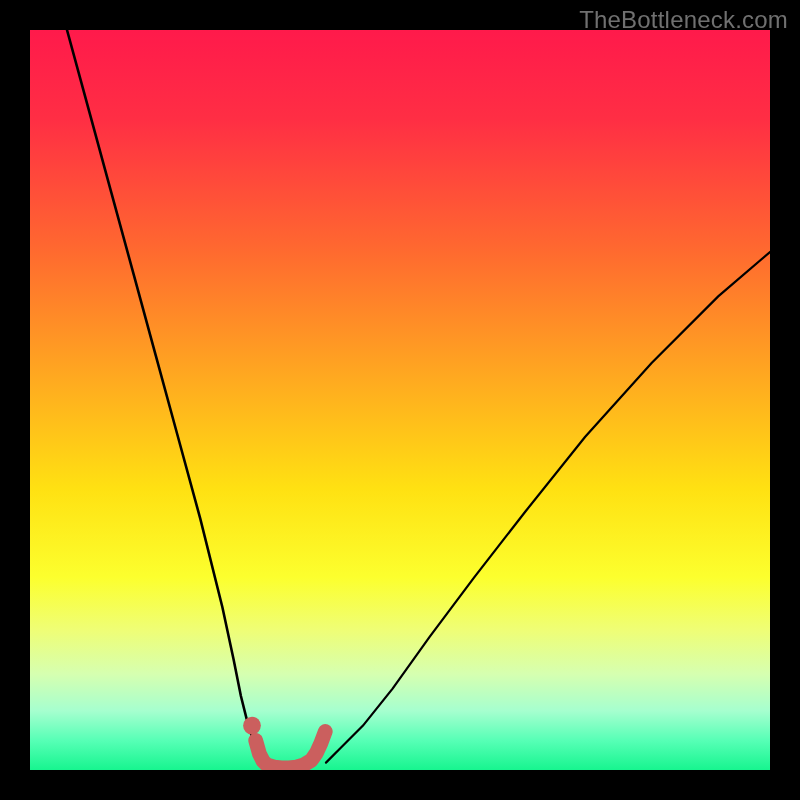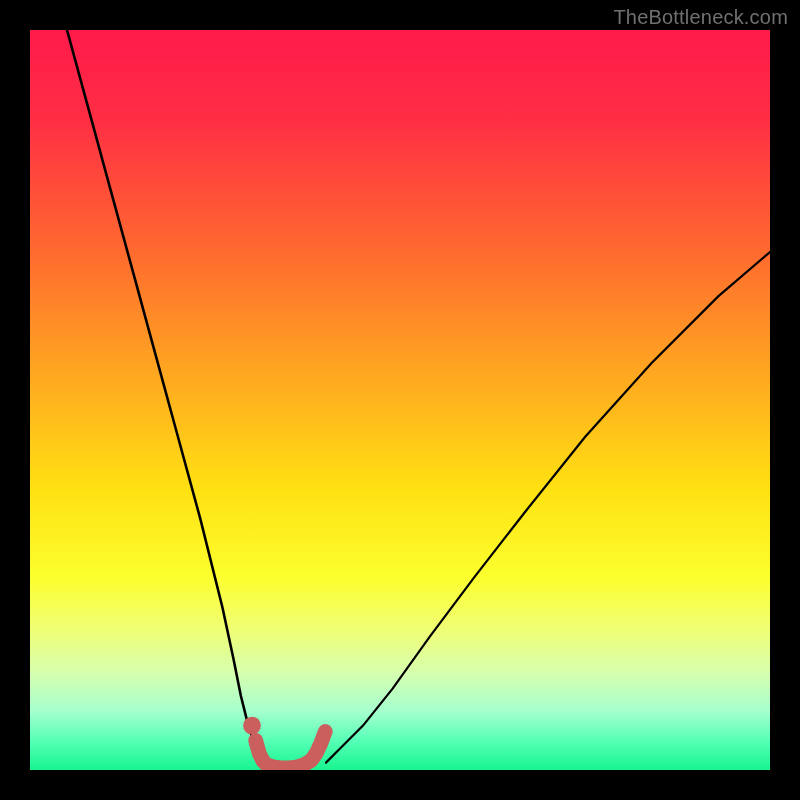--- a/index.html
+++ b/index.html
@@ -32,21 +32,21 @@
     position: absolute;
     inset: 0;
     width: 100%;
     height: 100%;
   }
   .watermark {
     position: absolute;
     top: 6px;
     right: 12px;
     color: #707070;
-    font-size: 20px;
+    font-size: 24px;
     font-weight: 500;
     letter-spacing: 0.2px;
     user-select: none;
   }
 </style>
 </head>
 <body>
 
 <div class="stage">
 

